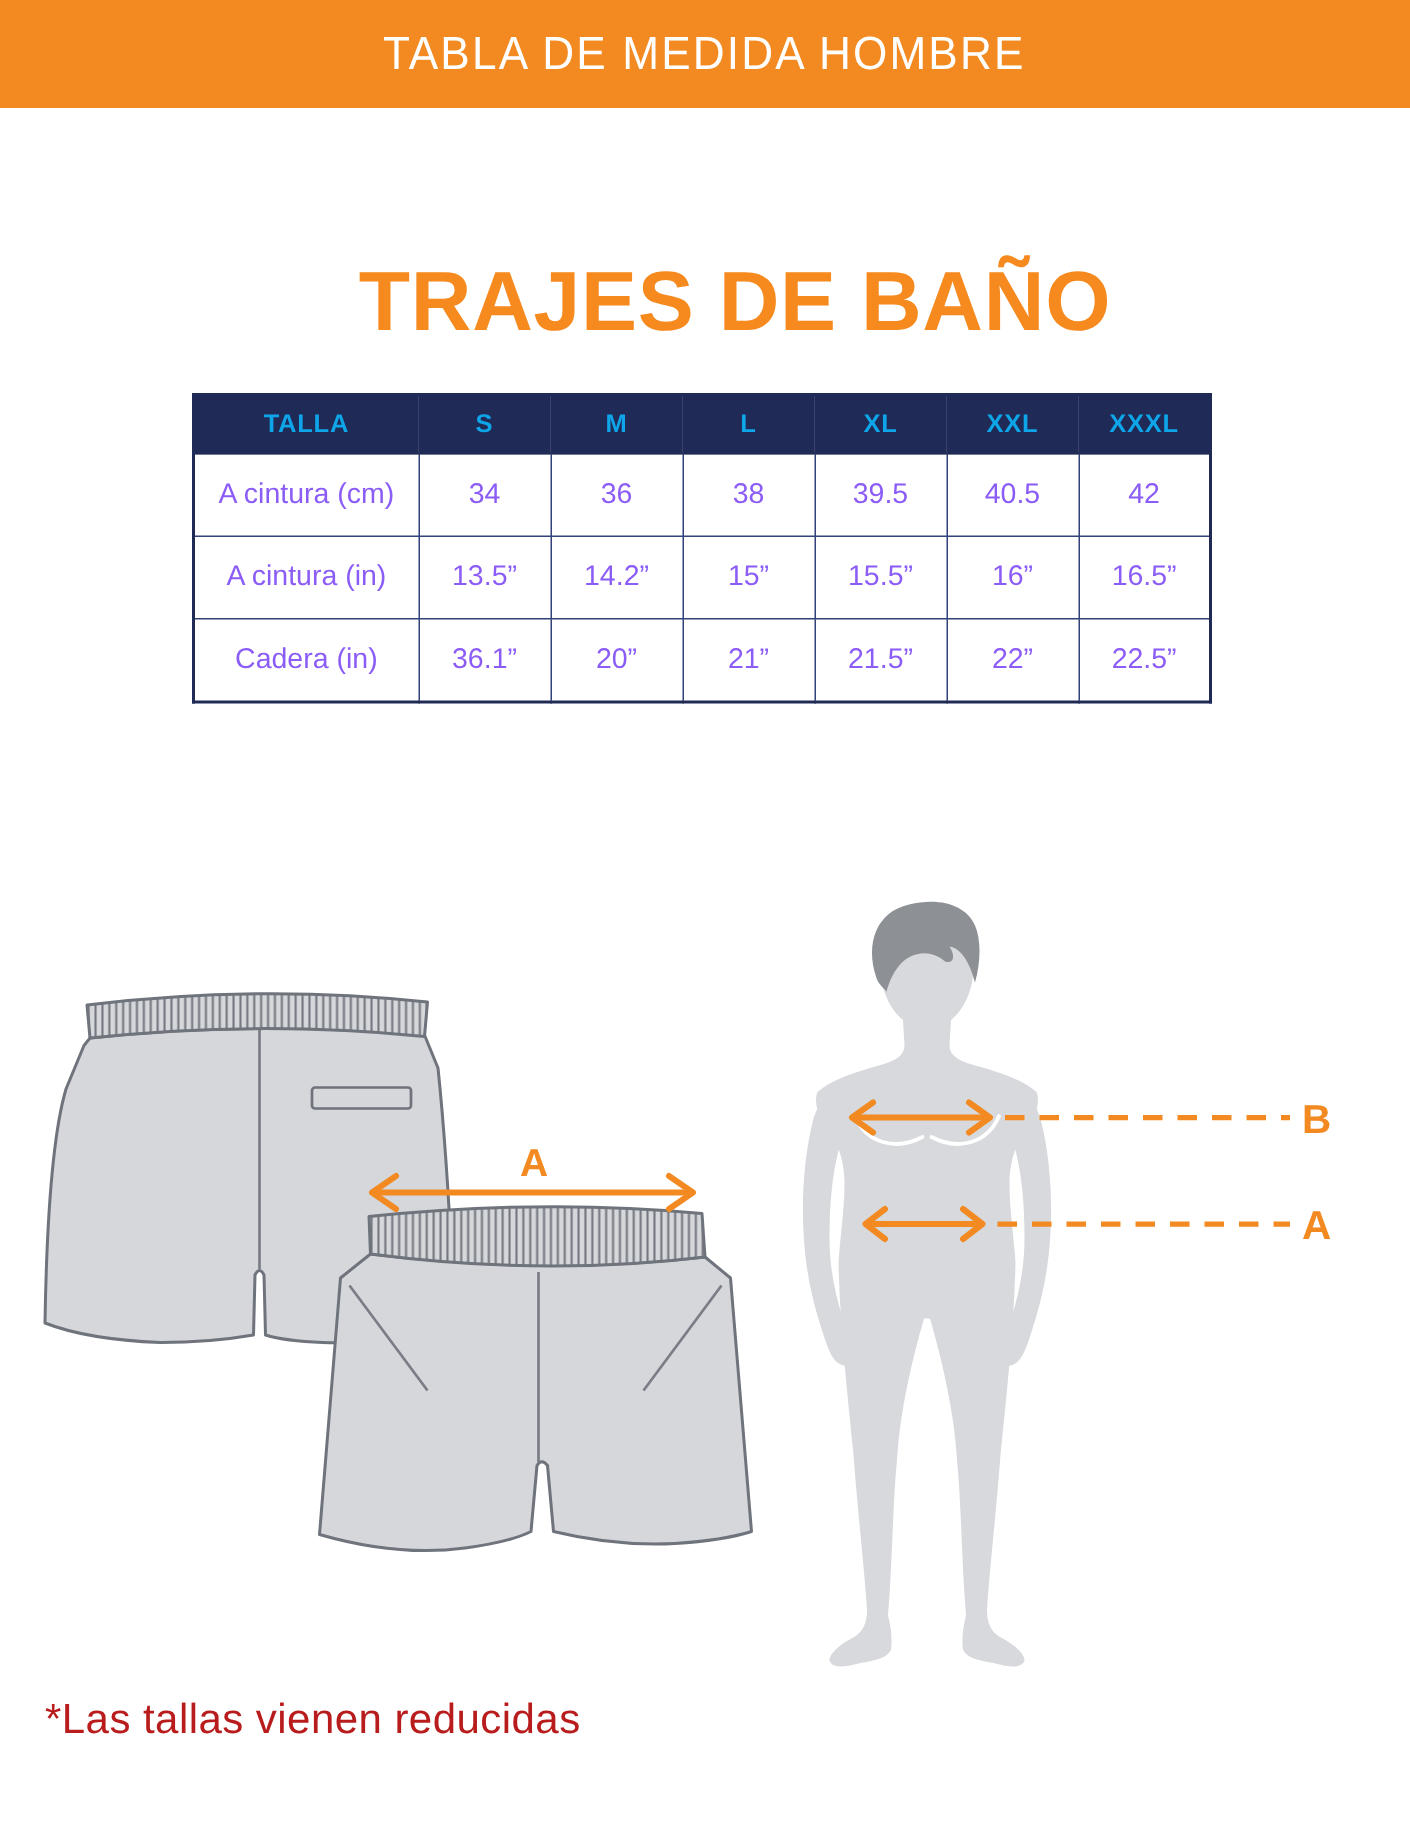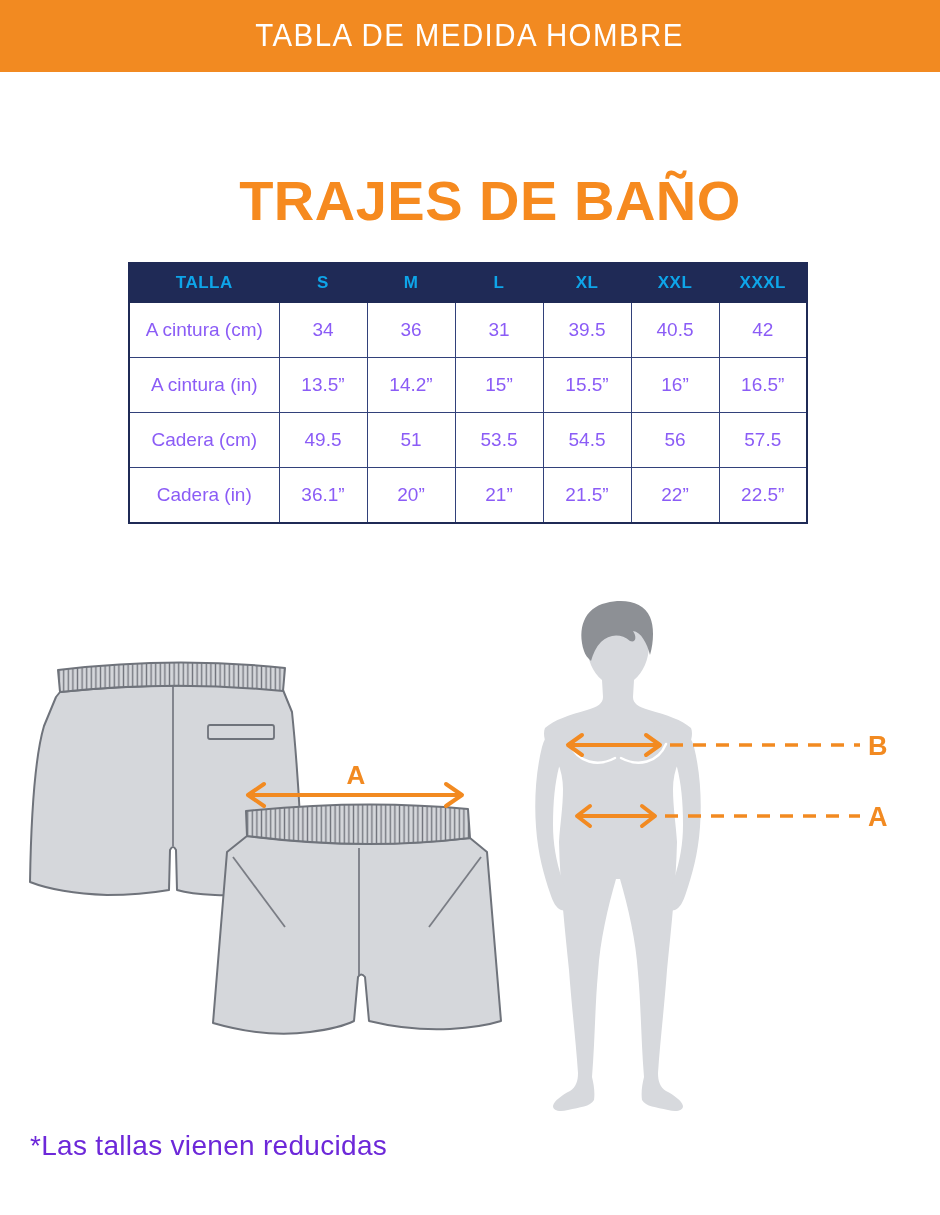--- a/index.html
+++ b/index.html
@@ -27,21 +27,21 @@
   table.size-table th{
     background:#1F2A56;color:#0ea5e9;font-size:17px;font-weight:bold;
     letter-spacing:.5px;height:36px;border:1px solid #1F2A56;
   }
   table.size-table td{
     background:#ffffff;color:#8b5cf6;font-size:19px;text-align:center;
     height:52px;border:1px solid #32417A;
   }
   .footnote{
     position:absolute;left:30px;top:1130px;
-    color:#6d28d9;font-size:28px;letter-spacing:.3px;
+    color:#b91c1c;font-size:28px;letter-spacing:.3px;
   }
   .illus{position:absolute;}
   svg text.measure-label{
     font-family:"Liberation Sans", sans-serif;font-weight:bold;fill:#F28A21;
   }
 </style>
 </head>
 <body>
 
 <div class="page">
@@ -71,42 +71,33 @@
         <th>XL</th>
         <th>XXL</th>
         <th>XXXL</th>
       </tr>
     </thead>
     <tbody>
       <tr>
         <td>A cintura (cm)</td>
         <td>34</td>
         <td>36</td>
-        <td>31</td>
+        <td>38</td>
         <td>39.5</td>
         <td>40.5</td>
         <td>42</td>
       </tr>
       <tr>
         <td>A cintura (in)</td>
         <td>13.5”</td>
         <td>14.2”</td>
         <td>15”</td>
         <td>15.5”</td>
         <td>16”</td>
         <td>16.5”</td>
-      </tr>
-      <tr>
-        <td>Cadera (cm)</td>
-        <td>49.5</td>
-        <td>51</td>
-        <td>53.5</td>
-        <td>54.5</td>
-        <td>56</td>
-        <td>57.5</td>
       </tr>
       <tr>
         <td>Cadera (in)</td>
         <td>36.1”</td>
         <td>20”</td>
         <td>21”</td>
         <td>21.5”</td>
         <td>22”</td>
         <td>22.5”</td>
       </tr>

